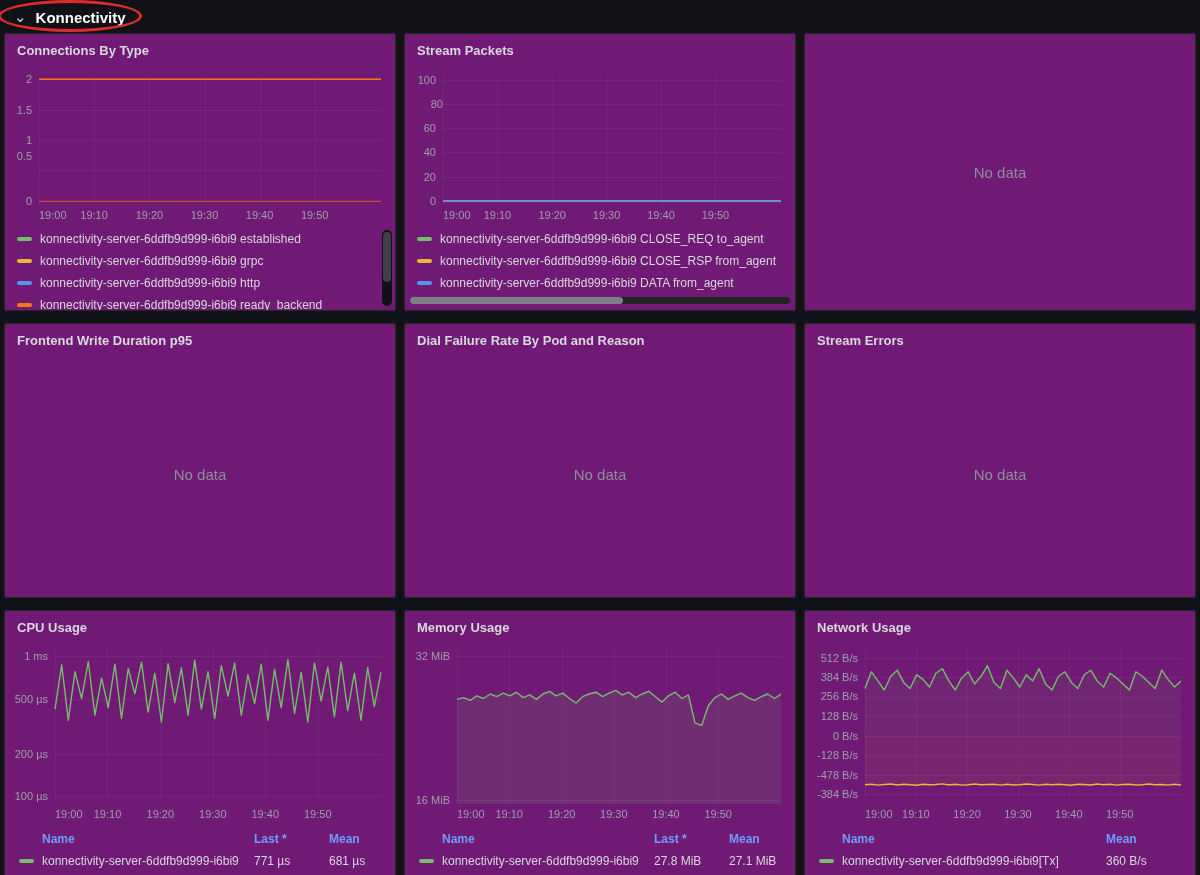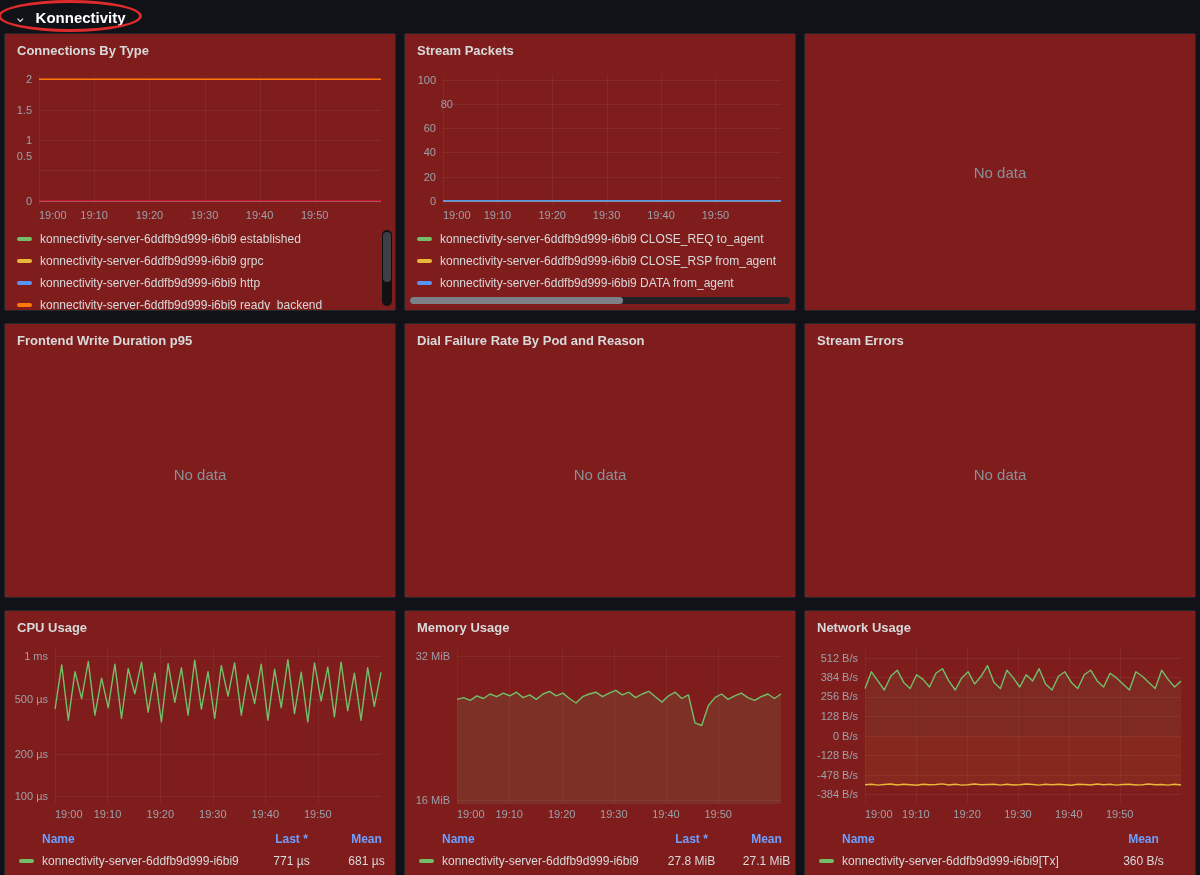--- a/index.html
+++ b/index.html
@@ -7,21 +7,21 @@
     font-family:"Liberation Sans",sans-serif;color:#d8d9da}
   .dash{padding:4px 2px 0}
   .row-header{display:flex;align-items:center;gap:9px;height:26px;position:relative;
     padding-left:12px;margin-bottom:3px;width:fit-content;cursor:pointer}
   .row-chevron{color:#d8d9da;font-size:15px;line-height:10px}
   .row-title{font-weight:700;font-size:15px;color:#ffffff}
   .red-circle{position:absolute;left:-4px;top:-4px;right:-16px;bottom:-2px;
     border:3px solid #df2b2b;border-radius:50%;pointer-events:none}
   .grid{display:grid;grid-template-columns:repeat(3,1fr);grid-template-rows:278px 275px 292px;
     gap:12px 8px;padding:0 2px}
-  .panel{background:#7f1d1d;border:1px solid #25272c;border-radius:2px;position:relative;
+  .panel{background:#701a75;border:1px solid #25272c;border-radius:2px;position:relative;
     display:flex;flex-direction:column;overflow:hidden}
   .panel-title{font-size:13px;font-weight:600;color:#d8d9da;padding:9px 12px 3px;flex:none;cursor:pointer}
   .nodata{flex:1;display:flex;align-items:center;justify-content:center;color:#8b8f96;font-size:15px}
   .chart{position:relative;flex:none;margin:2px 10px 0 4px}
   .r1 .chart{height:160px}
   .r3 .chart{height:182px}
   .ytick{position:absolute;transform:translateY(-50%);text-align:right;font-size:11px;color:#9da1a8;white-space:nowrap}
   .xtick{position:absolute;font-size:11px;color:#9da1a8;white-space:nowrap}
   .hgrid{position:absolute;height:1px;background:rgba(204,204,220,0.08)}
   .vgrid{position:absolute;width:1px;background:rgba(204,204,220,0.06)}
@@ -34,21 +34,21 @@
   .vscroll-thumb{position:absolute;right:4px;top:198px;width:8px;height:50px;background:#3c3f45;border-radius:4px}
   .hscroll-track{position:absolute;left:5px;right:5px;bottom:6px;height:7px;background:#202226;border-radius:4px}
   .hscroll-thumb{position:absolute;left:0;top:0;height:7px;width:56%;background:#7d8187;border-radius:4px}
   .table{flex:1;overflow:hidden;padding:6px 0 0 14px;font-size:12px;position:relative}
   .trow{display:flex;align-items:center;height:21px}
   .thead{margin-bottom:1px}
   .thead .tcell{color:#6e9fff;font-weight:700}
   .tcell{white-space:nowrap}
   .tname{display:flex;align-items:center;gap:8px;overflow:hidden}
   .hname{padding-left:23px}
-  .tval{text-align:center;flex:none}
+  .tval{text-align:left;flex:none}
   .clip .tname{width:235px;flex:none}
   .clip .tval{width:75px}
   .net{padding-right:14px}
   .net .tname{flex:1}
   .net .tval{width:75px}
   .rl{overflow:hidden;text-overflow:clip}
 </style>
 </head>
 <body>
 
@@ -115,21 +115,21 @@
         </div>
       <div class="vscroll-track"></div>
       <div class="vscroll-thumb"></div>
     </section>
 
     <section class="panel r1">
       <h2 class="panel-title">Stream Packets</h2>
       <div class="chart">
           <div class="ytick" style="top:16.837209302325583px;left:0;width:27px">100</div>
           <div class="hgrid" style="top:16.837209302325583px;left:34px;width:338px"></div>
-          <div class="ytick" style="top:41.02325581395348px;left:17px;width:27px">80</div>
+          <div class="ytick" style="top:41.02325581395348px;left:7px;width:27px">80</div>
           <div class="hgrid" style="top:41.02325581395348px;left:34px;width:338px"></div>
           <div class="ytick" style="top:65.2093023255814px;left:0;width:27px">60</div>
           <div class="hgrid" style="top:65.2093023255814px;left:34px;width:338px"></div>
           <div class="ytick" style="top:89.3953488372093px;left:0;width:27px">40</div>
           <div class="hgrid" style="top:89.3953488372093px;left:34px;width:338px"></div>
           <div class="ytick" style="top:113.5813953488372px;left:0;width:27px">20</div>
           <div class="hgrid" style="top:113.5813953488372px;left:34px;width:338px"></div>
           <div class="ytick" style="top:137.7674418604651px;left:0;width:27px">0</div>
           <div class="hgrid" style="top:137.7674418604651px;left:34px;width:338px"></div>
           <div class="vgrid" style="left:34px;top:12px;height:130px"></div>

